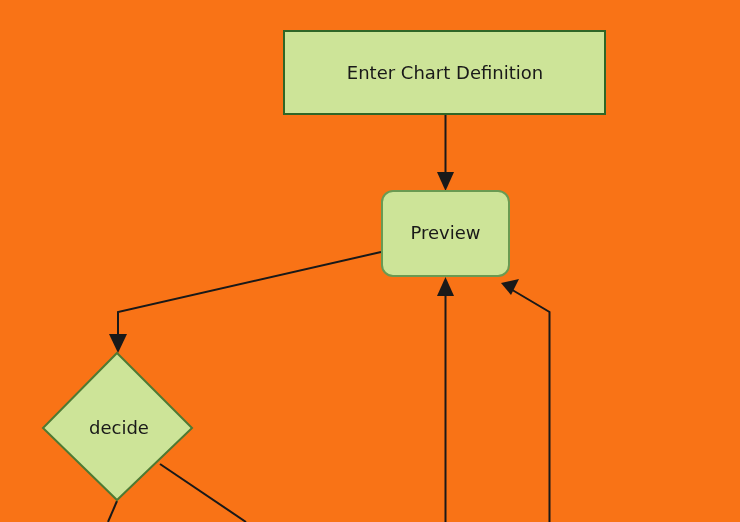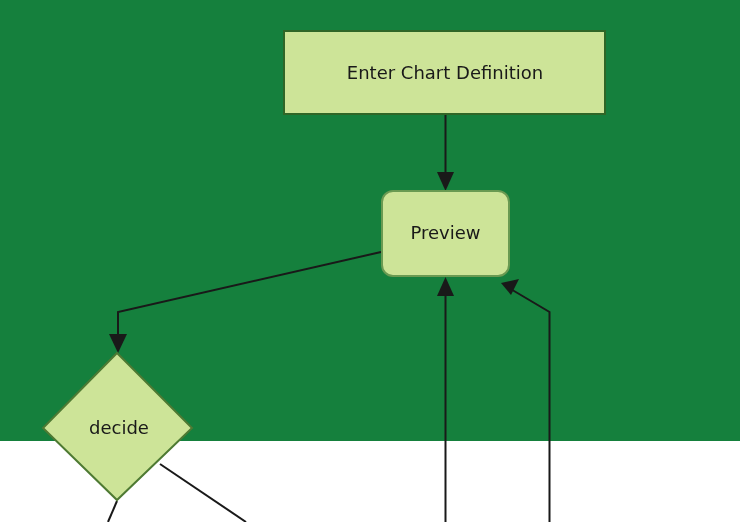--- a/index.html
+++ b/index.html
@@ -9,22 +9,22 @@
   }
   body {
     width: 740px;
     height: 522px;
     overflow: hidden;
     font-family: "DejaVu Sans", "Liberation Sans", sans-serif;
   }
   #flowchart-canvas {
     position: relative;
     width: 740px;
-    height: 441px;
-    background: #15803d;
+    height: 522px;
+    background: #f97316;
   }
   #flowchart-svg {
     position: absolute;
     top: 0;
     left: 0;
     width: 740px;
     height: 522px;
     display: block;
   }
   .node-label {

